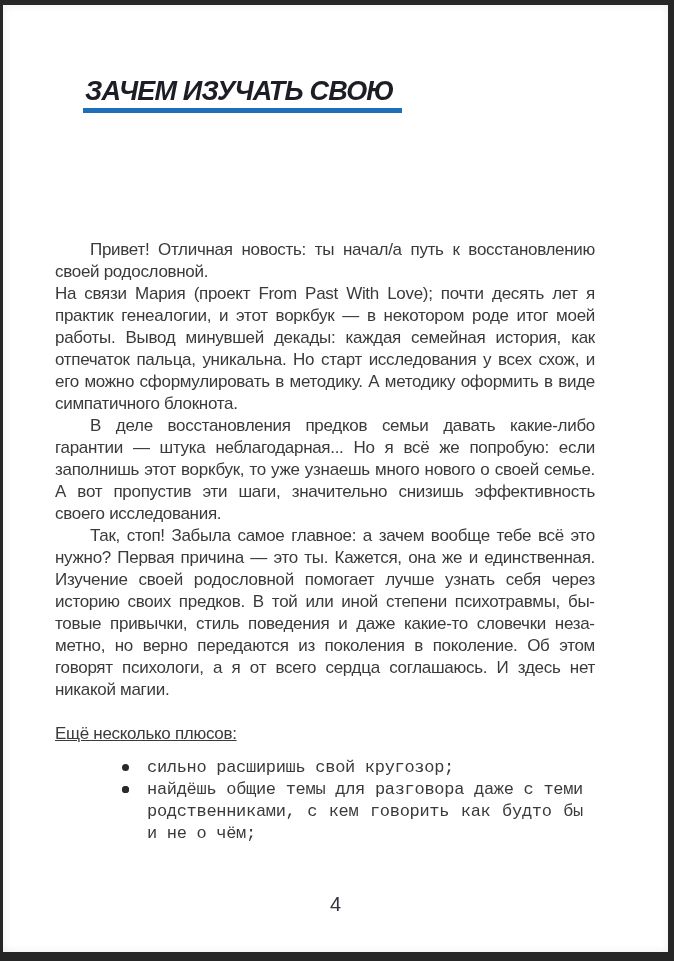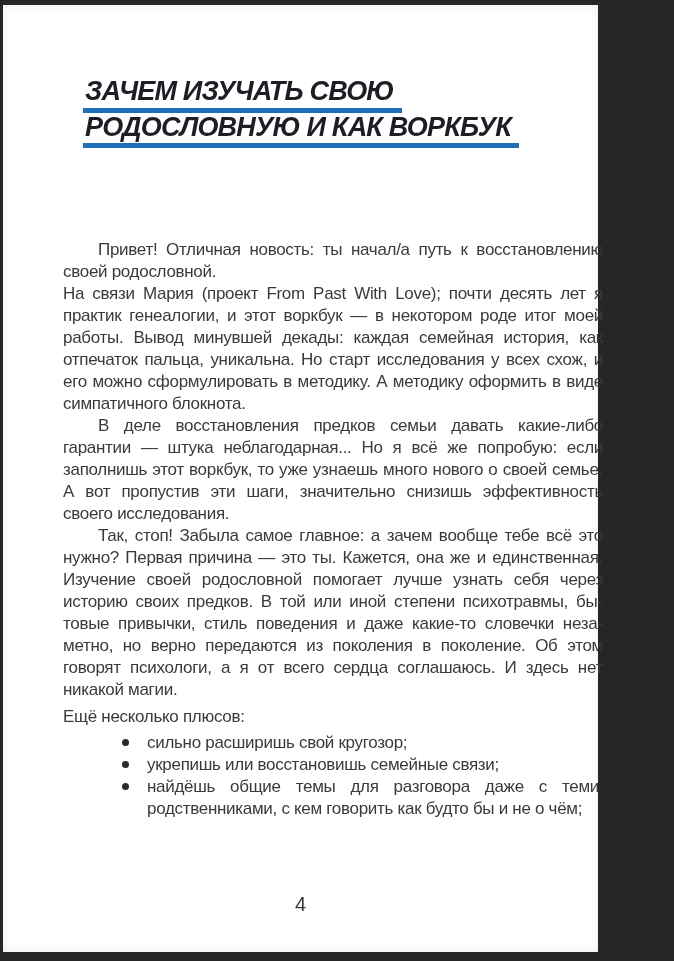--- a/index.html
+++ b/index.html
@@ -8,21 +8,21 @@
     height: 961px;
     position: relative;
     background: #262626;
     font-family: "Liberation Sans", sans-serif;
     overflow: hidden;
   }
   .page {
     position: absolute;
     left: 3px;
     top: 5px;
-    width: 595px;
+    width: 665px;
     height: 947px;
     background: #ffffff;
     box-shadow: inset 0 0 10px rgba(0,0,0,0.07);
   }
   .title {
     position: absolute;
     left: 80px;
     top: 74px;
     color: #1d1d25;
     font-weight: bold;
@@ -34,36 +34,37 @@
     font-size: 27px;
     line-height: 0.95;
     letter-spacing: -0.8px;
     padding: 0 8px 3px 2px;
     border-bottom: 5px solid #1f6fb8;
     margin-bottom: 2px;
     white-space: nowrap;
   }
   .content {
     position: absolute;
-    left: 60px;
+    left: 52px;
     top: 234px;
     width: 540px;
     font-size: 17px;
     line-height: 22px;
     letter-spacing: -0.3px;
     color: #3a3a3c;
     text-align: justify;
   }
   .content p { margin: 0; }
   p.indent { text-indent: 35px; }
-  p.list-intro { margin-top: 5px; }
+  p.list-intro { margin-top: 22px; text-decoration: underline; }
   ul.plus-list {
-    margin: 4px;
+    margin: 12px;
     padding: 0 0 0 80px;
     list-style: none;
+    font-family: Liberation Mono, monospace;
   }
   ul.plus-list li {
     position: relative;
     text-align: justify;
   }
   .dot {
     position: absolute;
     left: -25px;
     top: 7px;
     width: 7px;
@@ -81,33 +82,32 @@
     color: #33333c;
   }
 </style>
 </head>
 <body>
 
 <div class="page">
 
   <div class="title">
     <span class="title-line"><span>ЗАЧЕМ ИЗУЧАТЬ СВОЮ</span></span>
-    <span class="title-line"><span>РОДОСЛОВНУЮ И КАК ВОРКБУК</span></span>
   </div>
 
   <div class="content">
     <p class="indent">Привет! Отличная новость: ты начал/а путь к восстановлению своей родословной.</p>
     <p>На связи Мария (проект From Past With Love); почти десять лет я практик генеалогии, и этот воркбук — в некотором роде итог моей работы. Вывод минувшей декады: каждая семейная исто­рия, как отпечаток пальца, уникальна. Но старт исследования у всех схож, и его можно сформулировать в методику. А методику оформить в виде симпатичного блокнота.</p>
     <p class="indent">В деле восстановления предков семьи давать какие-либо гарантии — штука неблагодарная... Но я всё же попробую: если заполнишь этот воркбук, то уже узнаешь много нового о своей семье. А вот пропустив эти шаги, значительно снизишь эффек­тивность своего исследования.</p>
     <p class="indent">Так, стоп! Забыла самое главное: а зачем вообще тебе всё это нужно? Первая причина — это ты. Кажется, она же и единственная. Изучение своей родословной помогает лучше узнать себя через историю своих предков. В той или иной степени психотравмы, бы­товые привычки, стиль поведения и даже какие-то словечки неза­метно, но верно передаются из поколения в поколение. Об этом говорят психологи, а я от всего сердца соглашаюсь. И здесь нет никакой магии.</p>
 
     <p class="list-intro">Ещё несколько плюсов:</p>
 
     <ul class="plus-list">
       <li><span class="dot"></span><span>сильно расширишь свой кругозор;</span></li>
-      <li><span class="dot"></span><span>укрепишь или восстановишь семейные связи;</span></li>
+      <li><span class="dot"></span></li>
       <li><span class="dot"></span><span>найдёшь общие темы для разговора даже с теми родствен­никами, с кем говорить как будто бы и не о чём;</span></li>
     </ul>
   </div>
 
   <div class="page-number">4</div>
 
 </div>
 
 </body></html>

